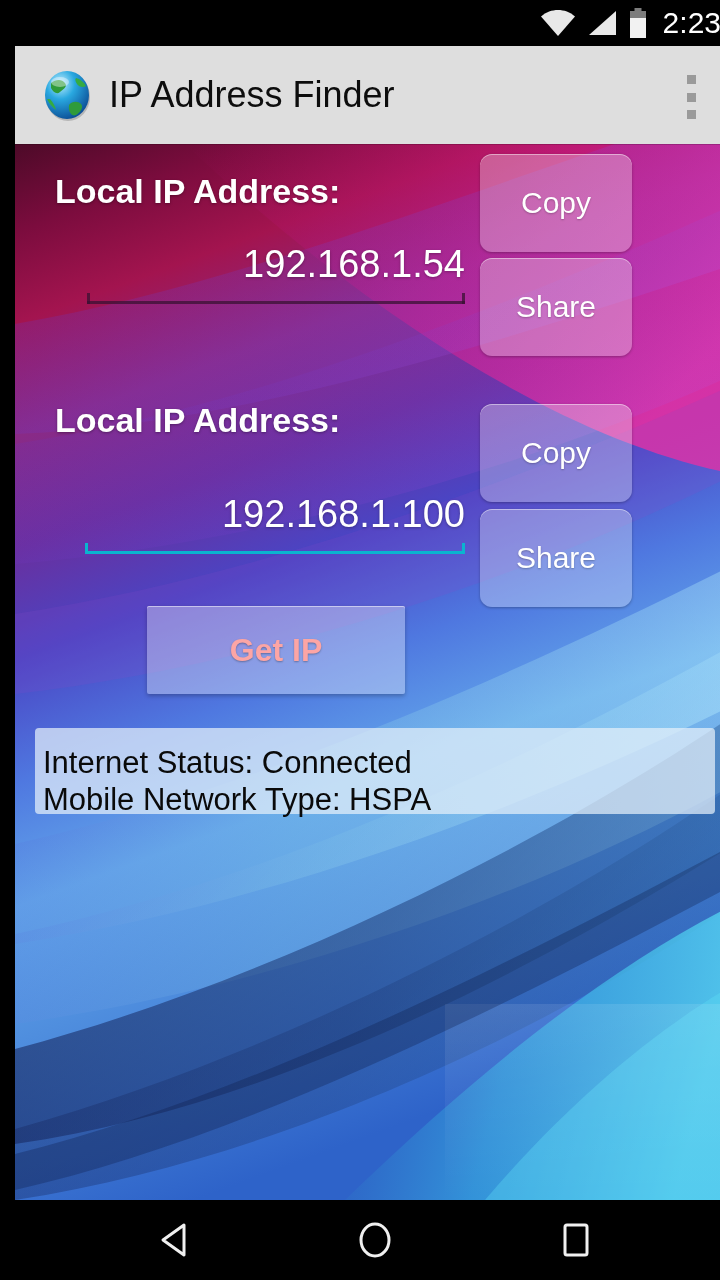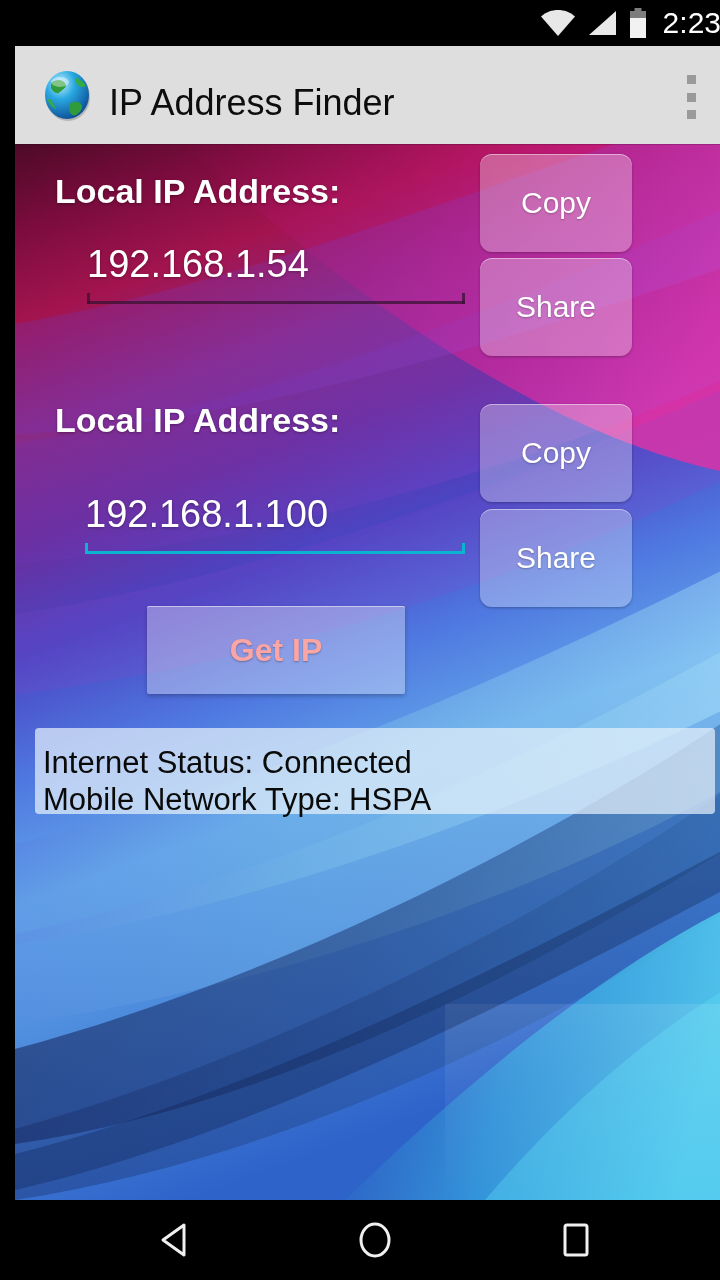--- a/index.html
+++ b/index.html
@@ -54,21 +54,21 @@
     box-shadow: 0 1px 0 rgba(0,0,0,0.18);
     z-index: 40;
   }
   #app-icon {
     position: absolute;
     left: 28px; top: 24px;
     width: 52px; height: 52px;
   }
   #action-bar-title {
     position: absolute;
-    left: 94px; top: 8px;
+    left: 94px; top: 0;
     height: 98px;
     line-height: 98px;
     font-size: 36px;
     color: #0d0d0d;
     font-weight: 400;
     white-space: nowrap;
   }
   #overflow-menu {
     position: absolute;
     right: 26px; top: 27px;
@@ -113,21 +113,21 @@
     white-space: nowrap;
   }
 
   .ip-field {
     position: absolute;
     height: 66px;
   }
   .ip-value {
     display: block;
     width: 100%;
-    text-align: left;
+    text-align: right;
     color: #ffffff;
     font-size: 38px;
     font-weight: 400;
     line-height: 52px;
     text-shadow: 0 1px 3px rgba(0,0,0,0.3);
   }
   .ip-underline {
     position: absolute;
     left: 0; bottom: 0;
     width: 100%;

